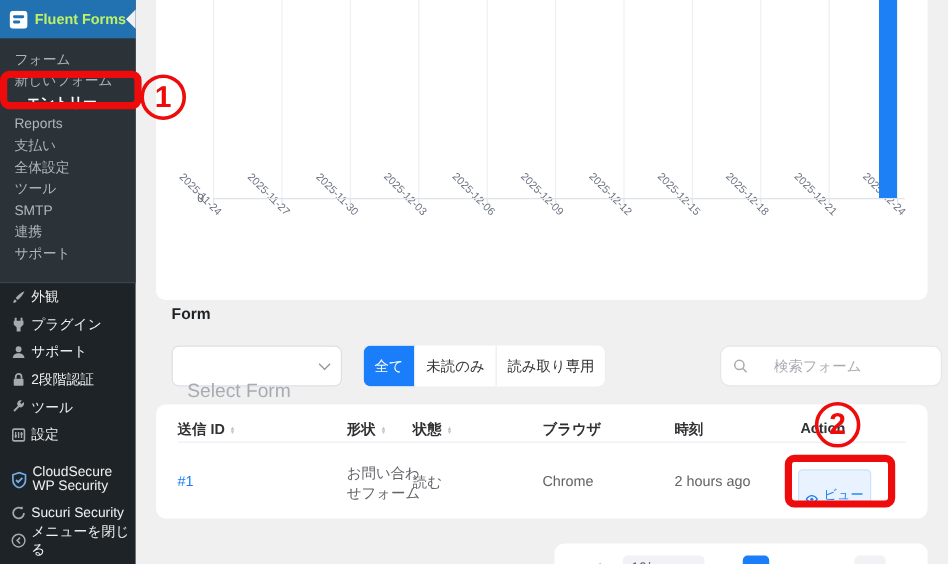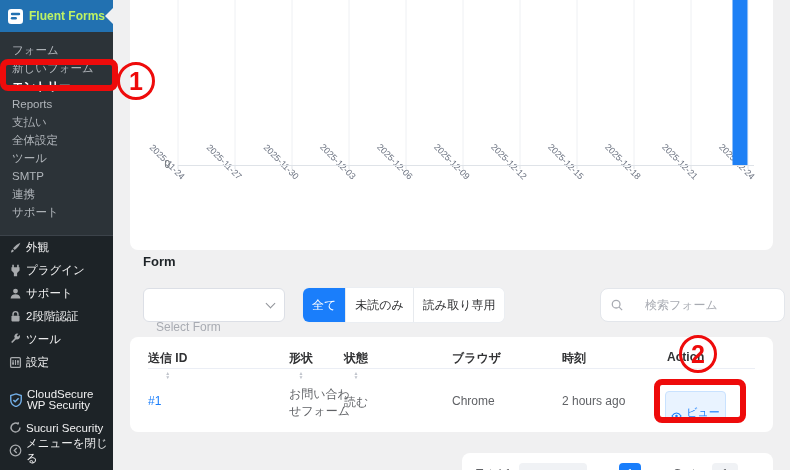--- a/index.html
+++ b/index.html
@@ -12,56 +12,56 @@
     background:#1d2327; z-index:5; }
   .ff-header { height:32px; background:#2271b1; display:flex; align-items:center;
     gap:6px; padding-left:8px; position:relative; }
   .ff-header .label { color:#bef264; font-size:12px; font-weight:bold; }
   .wp-arrow { position:absolute; right:0; top:8px; width:0; height:0;
     border-top:8px solid transparent; border-bottom:8px solid transparent;
     border-right:8px solid #f0f0f1; }
   .submenu { background:#2c3338; padding:9px 0 14px 0; }
   .submenu-item { height:18px; line-height:18px; padding-left:12px; font-size:11.5px;
     color:#b0b5ba; cursor:pointer; }
-  .submenu-item.active { color:#fff; font-weight:bold; }
+  .submenu-item.active { color:#fff; font-weight:bold;margin-left:10px; }
   .side-sep { height:1px; background:#3c434a; }
   .menu-item { height:23px; display:flex; align-items:center; gap:4px;
     padding-left:9px; font-size:11.5px; color:#f0f0f1; cursor:pointer; }
   .menu-item svg { flex:0 0 auto; }
   .menu-item .two-line { line-height:11px; padding:2px 0; }
   .menu-group-gap { height:10px; }
 
   
   .card { position:absolute; background:#fff; }
   #chart-card { left:130px; top:0; width:643px; height:250px; border-radius:0 0 8px 8px; }
   #table-card { left:130px; top:337px; width:643px; height:95px; border-radius:8px; }
   #pagination-card { left:462px; top:453px; width:311px; height:40px; border-radius:8px; }
 
   
   #form-title { left:143px; top:254px; font-size:13px; font-weight:bold; color:#1d2327; }
   #select-form { left:143px; top:288px; width:142px; height:34px; background:#fff;
     border:1px solid #dcdfe6; border-radius:6px; display:flex; align-items:center;
     justify-content:space-between; padding:0 10px 0 12px; cursor:pointer; }
-  #select-form .ph { font-size:12px; color:#a8abb2;margin-top:44px; }
+  #select-form .ph { font-size:16px; color:#a8abb2;margin-top:44px; }
   .chev { width:7px; height:7px; border-right:1.6px solid #909399;
     border-bottom:1.6px solid #909399; transform:rotate(45deg); margin-top:-3px; }
   #tabs { left:303px; top:288px; height:34px; display:flex; background:#fff;
     border-radius:6px; overflow:hidden; box-shadow:0 0 0 1px #ebeef2; }
   .tab { display:flex; align-items:center; padding:0 9px; font-size:12px;
     color:#303133; cursor:pointer; border-right:1px solid #e7eaee; background:#fff; }
   .tab:last-child { border-right:none; }
   .tab.active { background:#1a7efb; color:#fff; }
   #search-box { left:600px; top:288px; width:185px; height:34px; background:#fff;
     border:1px solid #e3e6eb; border-radius:8px; display:flex; align-items:center;
     gap:22px; padding:0 10px; }
   #search-box .ph { font-size:12px; color:#a8abb2; }
 
   
   .th { position:absolute; top:13px; font-size:12px; font-weight:bold; color:#303133;
-    display:flex; align-items:center; gap:4px;flex-direction:column; }
+    display:flex; align-items:center; gap:4px; }
   .sort { display:flex; flex-direction:column; line-height:4px; font-size:5px;
     color:#c0c4cc; cursor:pointer; }
   #header-sep { position:absolute; left:18px; top:31px; width:607px; height:1px;
     background:#ebeef5; }
   .td { position:absolute; font-size:12px; color:#606266; }
   .td.link { color:#1a7efb; cursor:pointer; }
   #view-btn { position:absolute; left:535px; top:54px; width:61px; height:30px;
     background:#e9f3ff; border:1px solid #c9e2ff; border-radius:4px; display:flex;
     align-items:flex-end; justify-content:center; gap:4px; color:#1a7efb;
     font-size:11px; cursor:pointer; }

